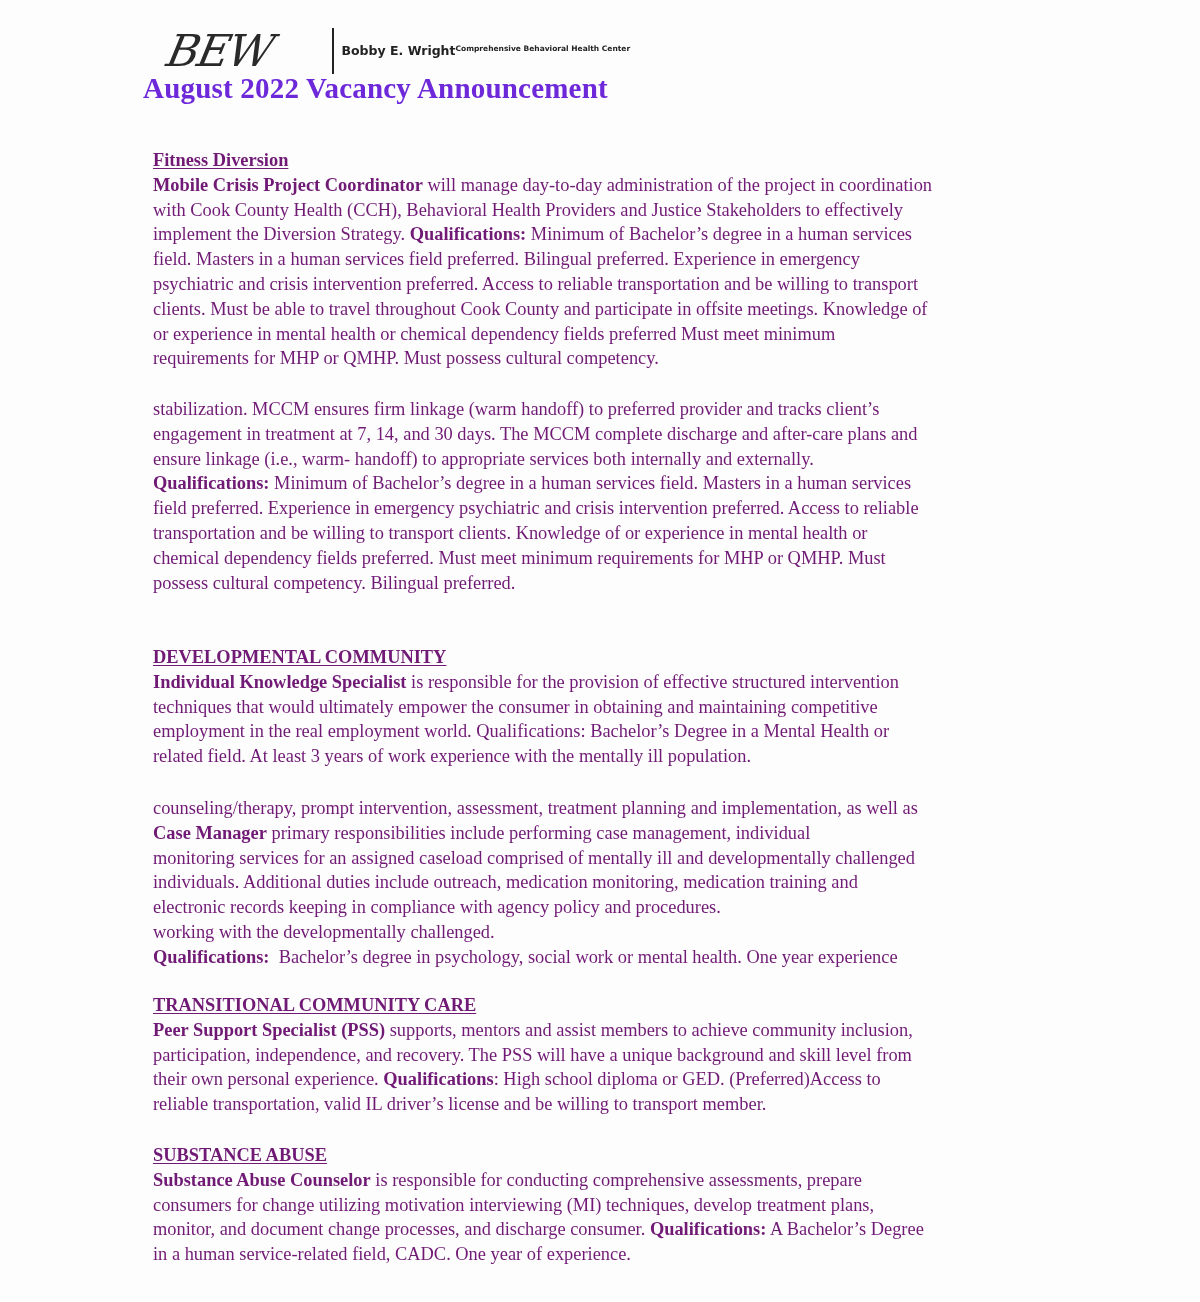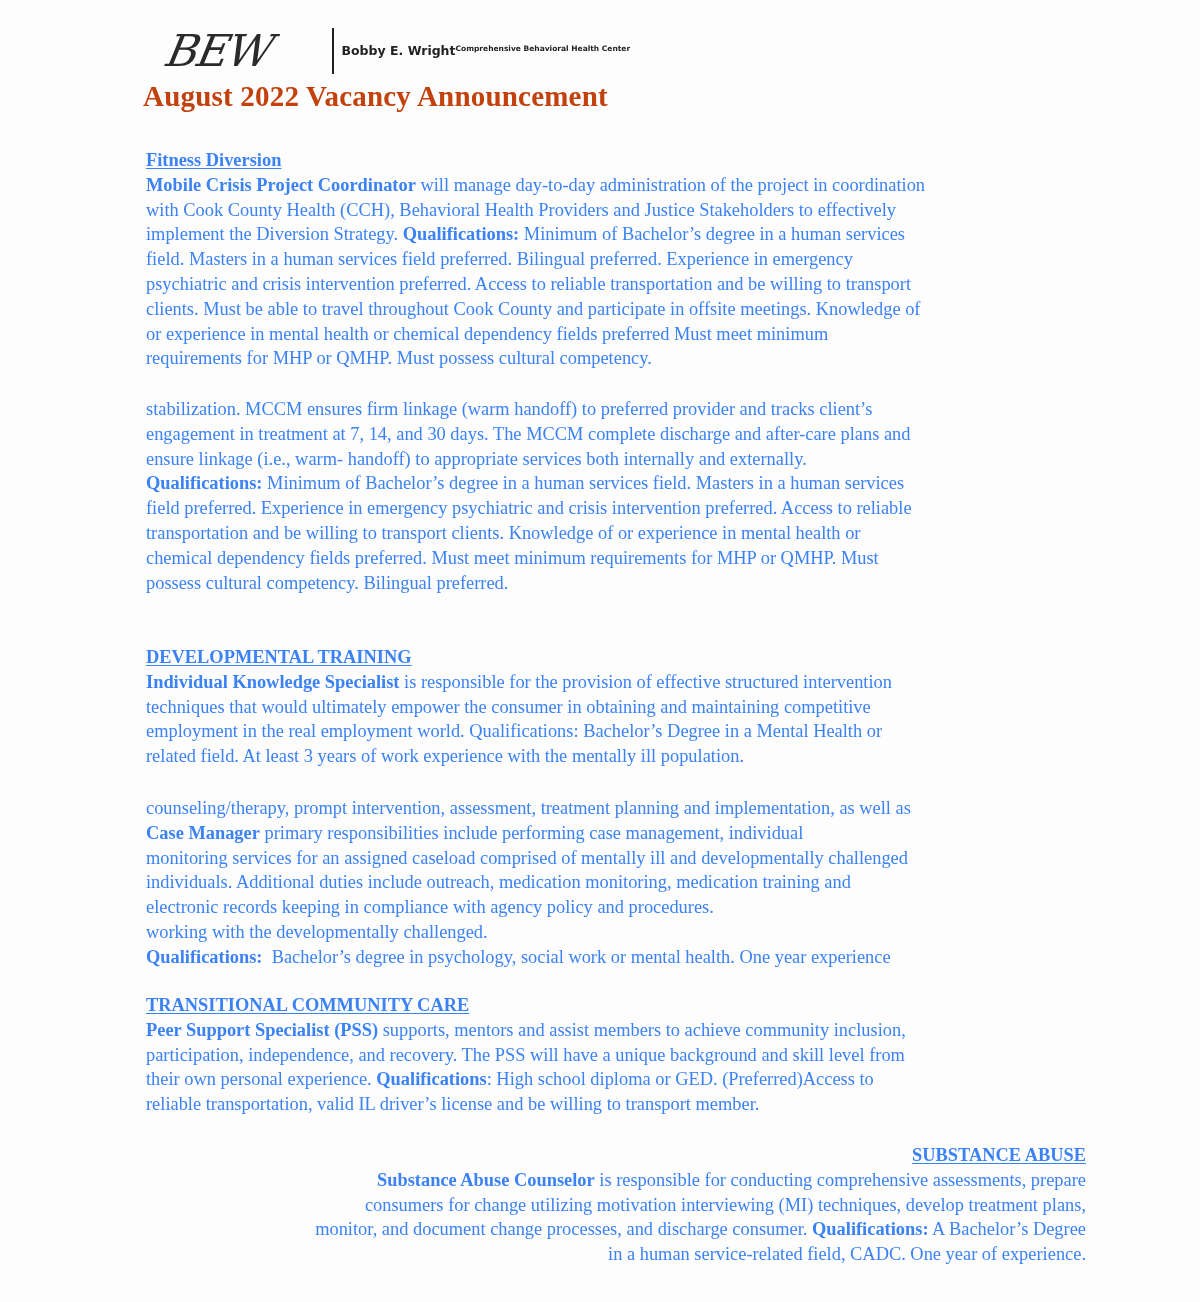--- a/index.html
+++ b/index.html
@@ -4,31 +4,31 @@
   <style>
     html, body { margin: 0; padding: 0; background: #ffffff; }
     body { width: 1200px; height: 1302px; position: relative; overflow: hidden; color: #1a1a1a; }
     .page { position: absolute; left: 0; top: 0; width: 1200px; height: 1302px; background: #fdfdfd; }
     .logo-wrap { position: absolute; left: 168px; top: 26px; height: 50px; display: flex; align-items: center; }
     .logo-mark { font-family: "DejaVu Serif", serif; font-style: italic; font-size: 44px; letter-spacing: -2px; color: #2a2a2a; transform: skewX(-12deg); line-height: 1; margin-right: 14px; width: 150px; }
     .logo-divider { width: 1.5px; height: 46px; background: #222; margin-right: 8px; }
     .logo-text { display: flex; }
     .logo-name { font-family: "DejaVu Sans", sans-serif; font-weight: bold; font-size: 12.5px; color: #222; line-height: 14px; }
     .logo-sub { font-family: "DejaVu Sans", sans-serif; font-weight: bold; font-size: 7.5px; color: #222; line-height: 9px; }
-    .title { position: absolute; left: 143px; top: 80px; font-family: "Liberation Serif", serif; font-weight: bold; font-size: 29px; color: #c2410c; letter-spacing: 0.2px; }
-    .section { position: absolute; left: 146px; width: 940px; font-family: "Liberation Serif", serif; font-size: 18.4px; line-height: 24.8px; color: #3b82f6; }
+    .title { position: absolute; left: 143px; top: 72px; font-family: "Liberation Serif", serif; font-weight: bold; font-size: 29px; color: #6d28d9; letter-spacing: 0.2px; }
+    .section { position: absolute; left: 153px; width: 940px; font-family: "Liberation Serif", serif; font-size: 18.4px; line-height: 24.8px; color: #701a75; }
     .heading { font-weight: bold; text-decoration: underline; text-underline-offset: 2px; font-size: 18.4px; }
     .bold { font-weight: bold; margin-top: 20px; }
     .line { white-space: nowrap; display: block; }
     .s1 { top: 148px; }
     .s2 { top: 397px; }
     .s3 { top: 645px; }
     .s4 { top: 796px; }
     .s5 { top: 993px; }
-    .s6 { top: 1143px; text-align: right; }
+    .s6 { top: 1143px; }
   </style>
 </head>
 <body>
 
 <div class="page">
 
   <div class="logo-wrap">
     <span class="logo-mark">BEW</span>
     <span class="logo-divider"></span>
     <span class="logo-text">
@@ -56,21 +56,21 @@
     <span class="line">engagement in treatment at 7, 14, and 30 days. The MCCM complete discharge and after-care plans and</span>
     <span class="line">ensure linkage (i.e., warm- handoff) to appropriate services both internally and externally.</span>
     <span class="line"><span class="bold">Qualifications:</span><span> Minimum of Bachelor’s degree in a human services field. Masters in a human services</span></span>
     <span class="line">field preferred. Experience in emergency psychiatric and crisis intervention preferred. Access to reliable</span>
     <span class="line">transportation and be willing to transport clients. Knowledge of or experience in mental health or</span>
     <span class="line">chemical dependency fields preferred. Must meet minimum requirements for MHP or QMHP. Must</span>
     <span class="line">possess cultural competency. Bilingual preferred.</span>
   </div>
 
   <div class="section s3">
-    <span class="line heading">DEVELOPMENTAL TRAINING</span>
+    <span class="line heading">DEVELOPMENTAL COMMUNITY</span>
     <span class="line"><span class="bold">Individual Knowledge Specialist</span><span> is responsible for the provision of effective structured intervention</span></span>
     <span class="line">techniques that would ultimately empower the consumer in obtaining and maintaining competitive</span>
     <span class="line">employment in the real employment world. Qualifications: Bachelor’s Degree in a Mental Health or</span>
     <span class="line">related field. At least 3 years of work experience with the mentally ill population.</span>
   </div>
 
   <div class="section s4">
     <span class="line">counseling/therapy, prompt intervention, assessment, treatment planning and implementation, as well as</span>
     <span class="line"><span class="bold">Case Manager</span><span> primary responsibilities include performing case management, individual</span></span>
     <span class="line">monitoring services for an assigned caseload comprised of mentally ill and developmentally challenged</span>

